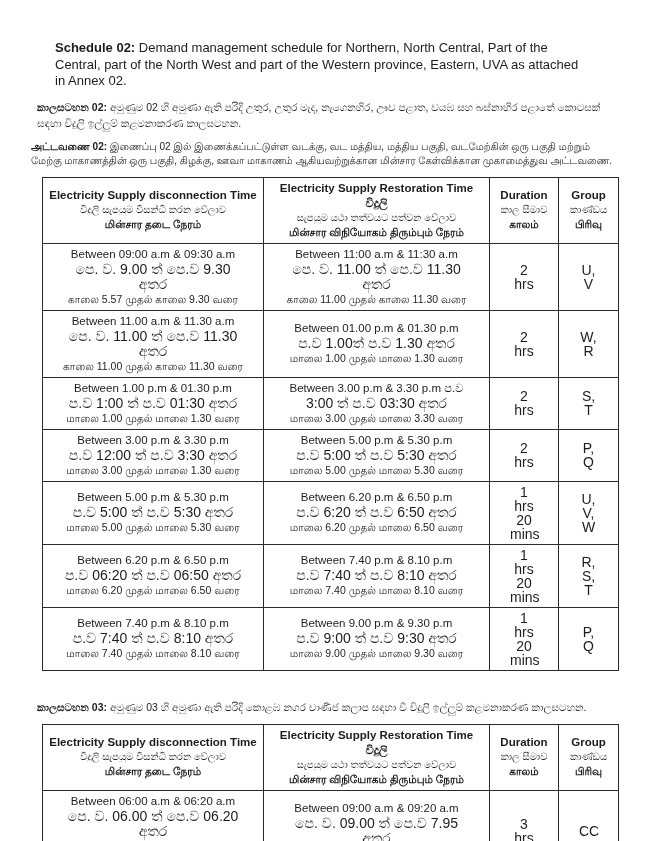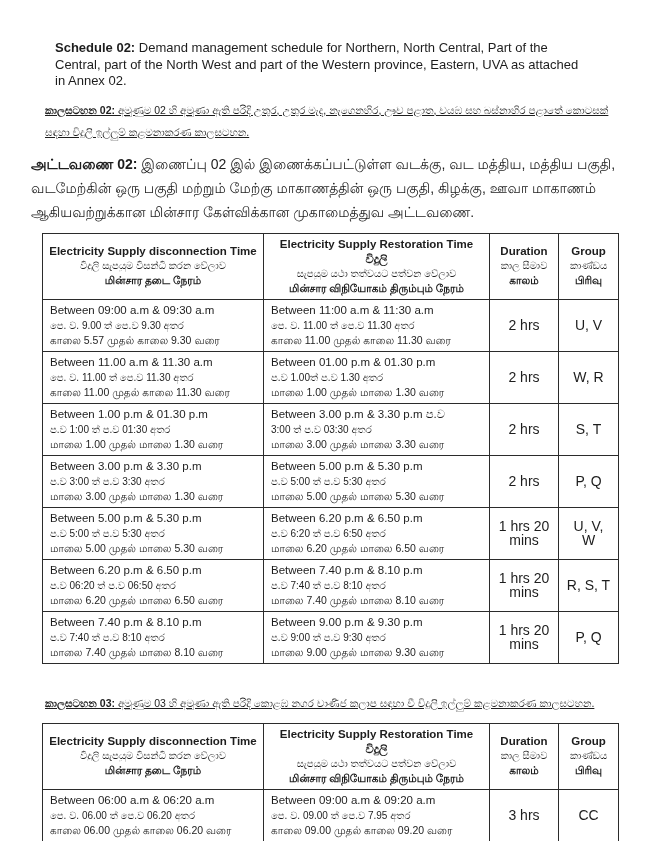--- a/index.html
+++ b/index.html
@@ -20,64 +20,64 @@
     box-sizing: border-box;
   }
 
   
   .en-para {
     margin: 0 40px 9px 25px;
     font-size: 13px;
     line-height: 16.5px;
   }
   .si-para {
-    margin: 0 6px 9px 15px;
+    margin: 0 6px 9px 7px;
     font-size: 10.5px;
-    line-height: 22px;
-    text-decoration: underline;
+    line-height: 16px;
   }
   .ta-para {
     margin: 0 6px 9px 1px;
-    font-size: 14px;
-    line-height: 24px;
+    font-size: 10px;
+    line-height: 14px;
   }
   .b { font-weight: bold; }
 
   
   table.sched {
     border-collapse: collapse;
     table-layout: fixed;
     margin-left: 12px;
     width: 576px;
     margin-bottom: 28px;
   }
   table.sched col.c1 { width: 221px; }
   table.sched col.c2 { width: 226px; }
   table.sched col.c3 { width: 69px; }
   table.sched col.c4 { width: 60px; }
 
   table.sched th,
   table.sched td {
     border: 1.6px solid #2b2b2b;
-    padding: 3px 7px;
+    padding: 3px 20px;
     vertical-align: middle;
     box-sizing: border-box;
+    text-align: center;
   }
   table.sched th {
     text-align: center;
     font-weight: normal;
     padding: 3px 4px;
   }
   .h-en { font-size: 11.5px; font-weight: bold; line-height: 15px; }
   .h-si { font-size: 10px;   line-height: 14px; }
   .h-ta { font-size: 10.5px; font-weight: bold; line-height: 15px; }
 
   td.time-cell { text-align: left; }
   .line-en { font-size: 11.5px; line-height: 15px; }
-  .line-si { font-size: 10px;   line-height: 15px; }
+  .line-si { font-size: 14px;   line-height: 15px; }
   .line-ta { font-size: 10.5px; line-height: 15px; }
 
   td.duration-cell, td.group-cell {
     text-align: center;
     font-size: 14px;
     line-height: 14px;
   }
 </style>
 </head>
 <body>
@@ -160,21 +160,21 @@
             <div class="line-en">Between 3.00 p.m &amp; 3.30 p.m      ප.ව</div>
             <div class="line-si">3:00 ත් ප.ව 03:30 අතර</div>
             <div class="line-ta">மாலை 3.00 முதல் மாலை 3.30 வரை</div>
           </td>
           <td class="duration-cell">2 hrs</td>
           <td class="group-cell">S, T</td>
         </tr>
         <tr>
           <td class="time-cell">
             <div class="line-en">Between 3.00 p.m &amp; 3.30 p.m</div>
-            <div class="line-si">ප.ව 3:00 ත් ප.ව 3:30 අතර</div>
+            <div class="line-si">ප.ව 12:00 ත් ප.ව 3:30 අතර</div>
             <div class="line-ta">மாலை 3.00 முதல் மாலை 1.30 வரை</div>
           </td>
           <td class="time-cell">
             <div class="line-en">Between 5.00 p.m &amp; 5.30 p.m</div>
             <div class="line-si">ප.ව 5:00 ත් ප.ව 5:30 අතර</div>
             <div class="line-ta">மாலை 5.00 முதல் மாலை 5.30 வரை</div>
           </td>
           <td class="duration-cell">2 hrs</td>
           <td class="group-cell">P, Q</td>
         </tr>

